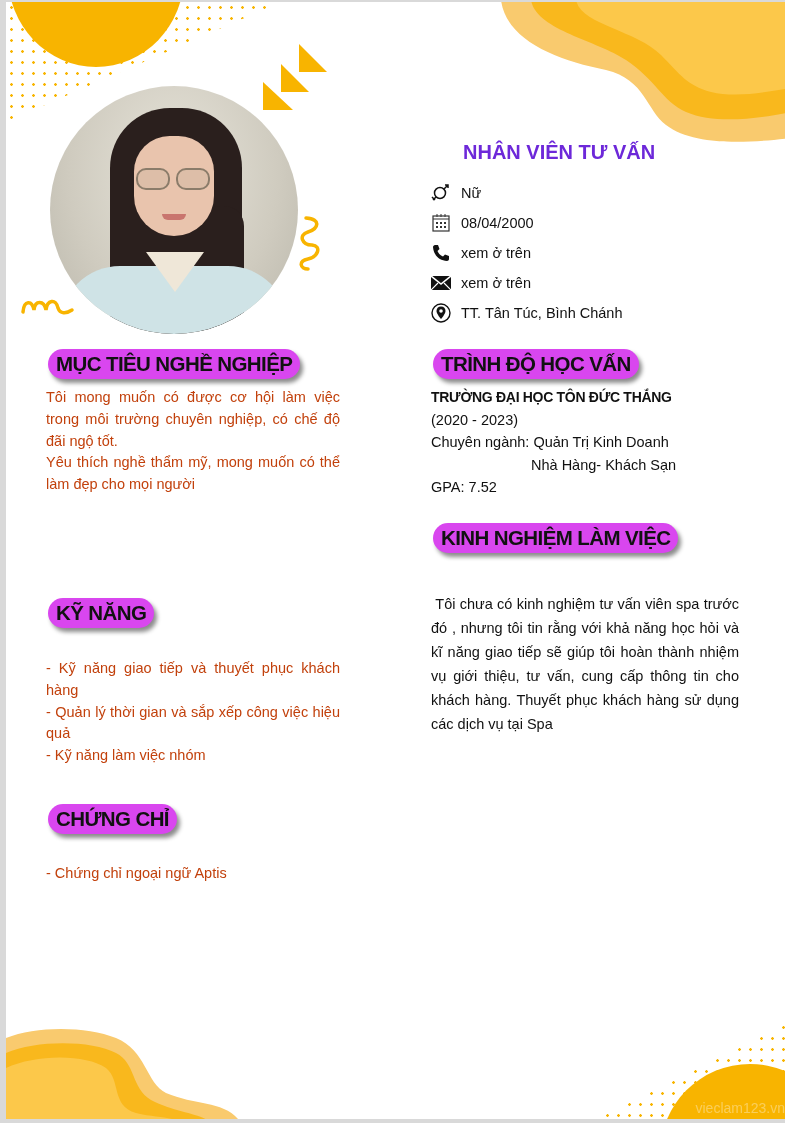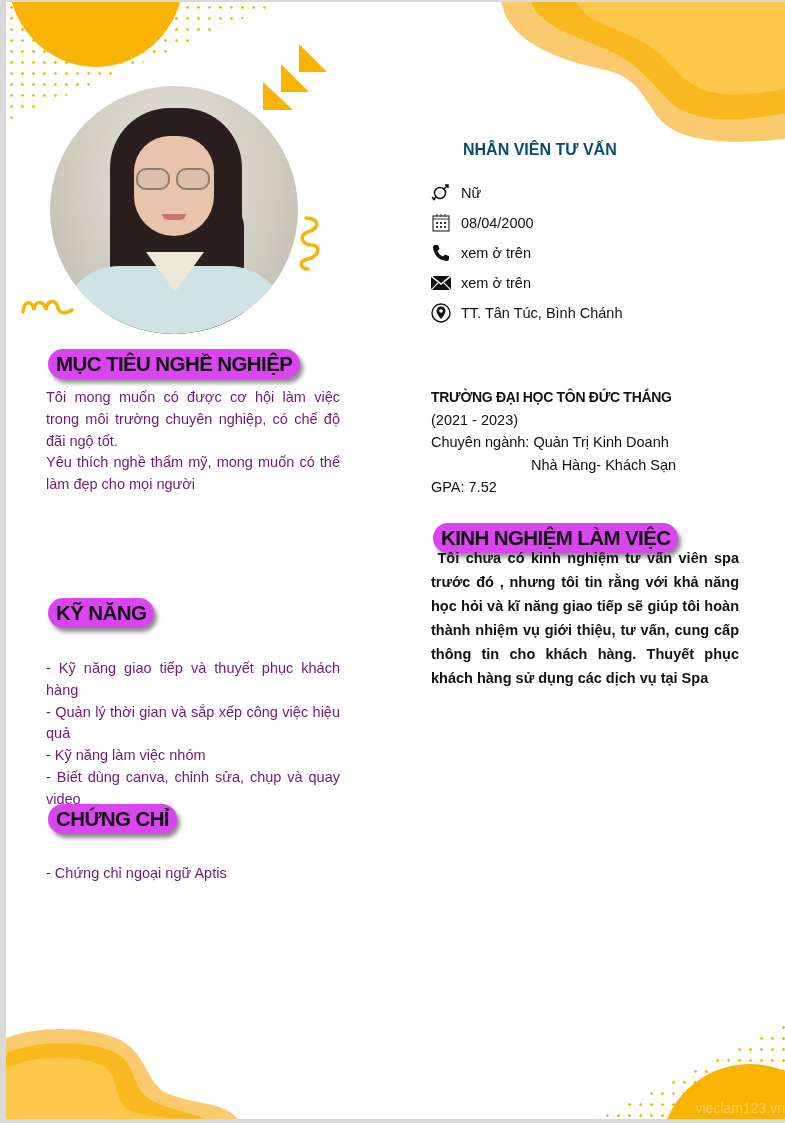--- a/index.html
+++ b/index.html
@@ -23,31 +23,31 @@
   .hair { left: 60px; top: 22px; width: 132px; height: 230px; border-radius: 60px 60px 20px 20px; background: #2a1f1d; }
   .face { left: 84px; top: 50px; width: 80px; height: 100px; border-radius: 40px 40px 45px 45px; background: #e9c4ad; }
   .glasses { left: 86px; top: 82px; width: 76px; height: 22px; }
   .glasses span { position:absolute; top:0; width: 34px; height: 22px; border: 2px solid #8b7c6a; border-radius: 10px; background: rgba(200,180,160,0.35); }
   .mouth { left: 112px; top: 128px; width: 24px; height: 6px; border-radius: 0 0 12px 12px; background: #c9756e; }
   .shirt { left: 10px; top: 180px; width: 228px; height: 90px; border-radius: 60px 60px 0 0; background: #cfe3e6; }
   .collar { left: 96px; top: 166px; width: 58px; height: 40px; background: #efe7d8; clip-path: polygon(0 0, 100% 0, 50% 100%); }
   .hair2 { left: 150px; top: 120px; width: 44px; height: 150px; border-radius: 20px; background: #2a1f1d; }
 
   .name { left: 398px; top: 93px; font-size: 28px; font-weight: bold; letter-spacing: -0.3px; color: #111; }
-  .jobtitle { left: 457px; top: 139px; font-size: 16px; font-weight: bold; color: #0c4a6e; }
+  .jobtitle { left: 457px; top: 139px; font-size: 20px; font-weight: bold; color: #6d28d9; }
 
   .info-row { left: 424px; height: 22px; display: flex; align-items: center; font-size: 14.5px; color: #111; }
   .info-row .ic { width: 22px; height: 20px; margin-right: 9px; display: flex; align-items: center; justify-content: center; }
 
   .pill {
     height: 30px; padding: 0 8px; border-radius: 15px; background: #d946ef;
     font-size: 20.5px; font-weight: bold; color: #111; display: flex; align-items: center;
     box-shadow: 3px 4px 4px rgba(0,0,0,0.45); letter-spacing: -0.6px;
   }
-  .para { font-size: 14.5px; line-height: 21.8px; color: #701a75; text-align: justify; }
+  .para { font-size: 14.5px; line-height: 21.8px; color: #c2410c; text-align: justify; }
   .plain { font-size: 14.5px; line-height: 22.5px; color: #111; }
   .exp { font-size: 14.5px; line-height: 24px; color: #111; text-align: justify; }
   .watermark { right: 0px; top: 1098px; font-size: 14px; color: rgba(255,255,255,0.35); }
 </style>
 </head>
 <body>
 
 <div class="page">
 
   <div class="abs dots" style="left:0; top:0; width:275px; height:120px; clip-path: polygon(0 0, 100% 0, 0 100%);"></div>
@@ -152,38 +152,38 @@
   <div class="abs para" style="left:40px; top:385px; width:294px;">
     <div>Tôi mong muốn có được cơ hội làm việc trong môi trường chuyên nghiệp, có chế độ đãi ngộ tốt.</div>
     <div>Yêu thích nghề thẩm mỹ, mong muốn có thể làm đẹp cho mọi người</div>
   </div>
 
   <div class="abs pill" style="left:42px; top:596px;">KỸ NĂNG</div>
   <div class="abs para" style="left:40px; top:656px; width:294px;">
     <div>- Kỹ năng giao tiếp và thuyết phục khách hàng</div>
     <div>- Quản lý thời gian và sắp xếp công việc hiệu quả</div>
     <div>- Kỹ năng làm việc nhóm</div>
-    <div>- Biết dùng canva, chỉnh sửa, chụp và quay video</div>
   </div>
 
   <div class="abs pill" style="left:42px; top:802px;">CHỨNG CHỈ</div>
   <div class="abs para" style="left:40px; top:861px; width:300px; text-align:left;">
     <div>- Chứng chỉ ngoại ngữ Aptis</div>
   </div>
 
+  <div class="abs pill" style="left:427px; top:347px;">TRÌNH ĐỘ HỌC VẤN</div>
   <div class="abs plain" style="left:425px; top:384px; width:320px;">
     <div style="font-weight:bold; font-size:14px; letter-spacing:-0.3px;">TRƯỜNG ĐẠI HỌC TÔN ĐỨC THẮNG</div>
-    <div>(2021 - 2023)</div>
+    <div>(2020 - 2023)</div>
     <div>Chuyên ngành: Quản Trị Kinh Doanh</div>
     <div style="padding-left:100px;">Nhà Hàng- Khách Sạn</div>
     <div>GPA: 7.52</div>
   </div>
 
   <div class="abs pill" style="left:427px; top:521px;">KINH NGHIỆM LÀM VIỆC</div>
-  <div class="abs exp" style="left:425px; top:544px; width:308px; white-space:pre-wrap;font-weight:bold;"> Tôi chưa có kinh nghiệm tư vấn viên spa trước đó , nhưng tôi tin rằng với khả năng học hỏi và kĩ năng giao tiếp sẽ giúp tôi hoàn thành nhiệm vụ giới thiệu, tư vấn, cung cấp thông tin cho khách hàng. Thuyết phục khách hàng sử dụng các dịch vụ tại Spa</div>
+  <div class="abs exp" style="left:425px; top:590px; width:308px; white-space:pre-wrap;"> Tôi chưa có kinh nghiệm tư vấn viên spa trước đó , nhưng tôi tin rằng với khả năng học hỏi và kĩ năng giao tiếp sẽ giúp tôi hoàn thành nhiệm vụ giới thiệu, tư vấn, cung cấp thông tin cho khách hàng. Thuyết phục khách hàng sử dụng các dịch vụ tại Spa</div>
 
   <svg class="abs" style="left:0; top:1026px;" width="240" height="95" viewBox="0 0 240 95">
     <path d="M0,10 C30,-2 80,-2 110,10 C140,22 140,55 160,65 C190,78 220,72 235,95 L0,95 Z" fill="#f9ca6e"></path>
     <path d="M0,25 C30,12 85,12 110,25 C130,35 125,60 145,72 C170,85 195,85 205,95 L0,95 Z" fill="#f9b81d"></path>
     <path d="M0,40 C30,26 80,26 100,40 C115,52 105,78 130,85 C150,90 165,88 175,95 L0,95 Z" fill="#fcc84a"></path>
   </svg>
 
   <div class="abs dots" style="left:585px; top:1020px; width:200px; height:100px; clip-path: polygon(100% 0, 100% 100%, 0 100%);"></div>
   <div class="abs" style="left:654px; top:1062px; width:180px; height:180px; border-radius:50%; background:#f8b400;"></div>
 

